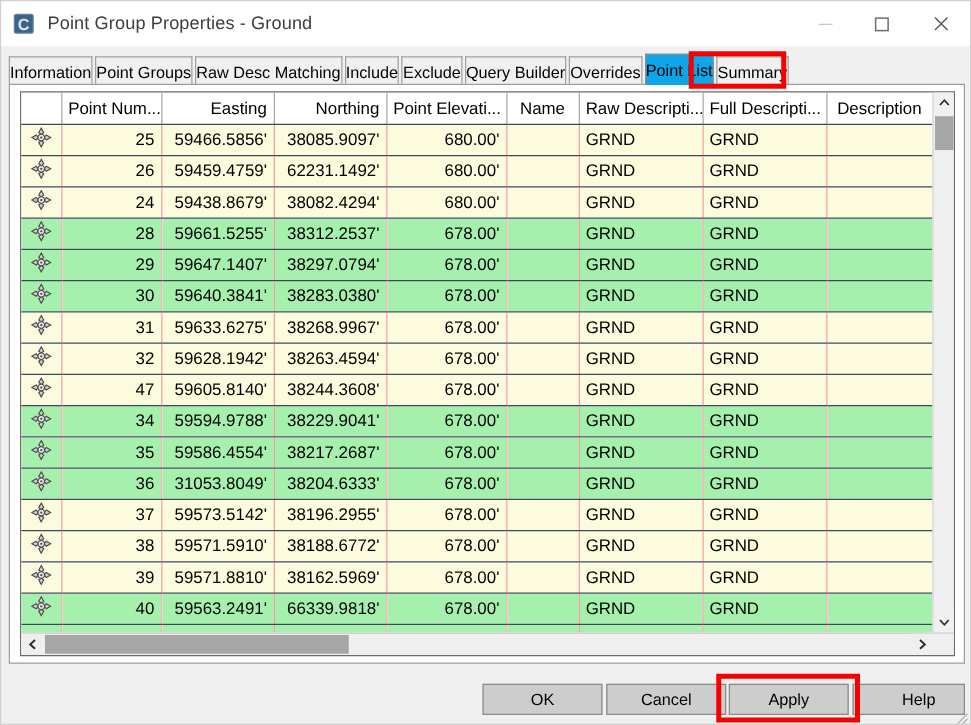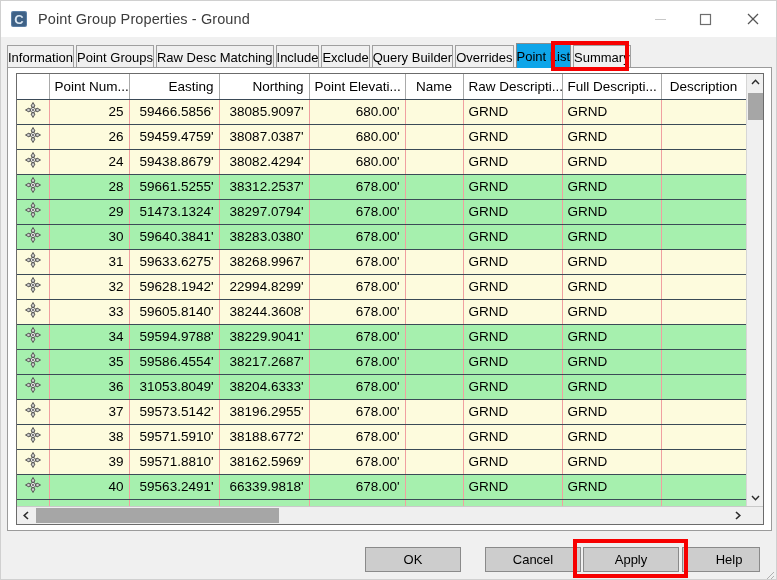--- a/index.html
+++ b/index.html
@@ -211,24 +211,24 @@
     top: 9px;
     height: 25px;
     background: #cdcdcd;
     border: 1px solid #8a8a8a;
     box-sizing: border-box;
     font-size: 13px;
     color: #000;
     display: flex; align-items: center; justify-content: center;
     font-family: "Liberation Sans", sans-serif;
   }
-  #btn-ok     { left: 364px; width: 96px; }
+  #btn-ok     { left: 385px; width: 96px; }
   #btn-cancel { left: 484px; width: 96px; }
   #btn-apply  { left: 582px; width: 96px; }
-  #btn-help   { left: 681px; width: 78px; padding-left: 16px; }
+  #btn-help   { left: 681px; width: 90px; padding-left: 16px; }
 
   
   .annot {
     position: absolute;
     border: 4px solid #f70000;
     box-sizing: border-box;
     pointer-events: none;
     z-index: 50;
   }
   #annot-tab   { left: 550px; top: 40px;  width: 78px; height: 30px; }
@@ -354,21 +354,21 @@
                   <td class="sel"><span class="pt-icon"><svg width="18" height="18" viewBox="0 0 18 18">
                         <path d="M9 1.5 L11 5 L9 6.5 L7 5 Z" fill="#cfcfcf" stroke="#4a4a4a" stroke-width="0.9"></path>
                         <path d="M9 16.5 L7 13 L9 11.5 L11 13 Z" fill="#cfcfcf" stroke="#4a4a4a" stroke-width="0.9"></path>
                         <path d="M1.5 9 L5 7 L6.5 9 L5 11 Z" fill="#cfcfcf" stroke="#4a4a4a" stroke-width="0.9"></path>
                         <path d="M16.5 9 L13 7 L11.5 9 L13 11 Z" fill="#cfcfcf" stroke="#4a4a4a" stroke-width="0.9"></path>
                         <circle cx="9" cy="9" r="2.6" fill="#e8e8e8" stroke="#4a4a4a" stroke-width="0.9"></circle>
                         <circle cx="9" cy="9" r="0.9" fill="#4a4a4a"></circle>
                       </svg></span></td>
                   <td class="rgt">26</td>
                   <td class="rgt">59459.4759'</td>
-                  <td class="rgt">38087.0387'</td>
+                  <td class="rgt">62231.1492'</td>
                   <td class="rgt">680.00'</td>
                   <td class="lft"></td>
                   <td class="lft">GRND</td>
                   <td class="lft">GRND</td>
                   <td class="lft"></td>
                 </tr>
                 <tr class="yellow">
                   <td class="sel"><span class="pt-icon"><svg width="18" height="18" viewBox="0 0 18 18">
                         <path d="M9 1.5 L11 5 L9 6.5 L7 5 Z" fill="#cfcfcf" stroke="#4a4a4a" stroke-width="0.9"></path>
                         <path d="M9 16.5 L7 13 L9 11.5 L11 13 Z" fill="#cfcfcf" stroke="#4a4a4a" stroke-width="0.9"></path>
@@ -407,21 +407,21 @@
                 <tr class="green">
                   <td class="sel"><span class="pt-icon"><svg width="18" height="18" viewBox="0 0 18 18">
                         <path d="M9 1.5 L11 5 L9 6.5 L7 5 Z" fill="#cfcfcf" stroke="#4a4a4a" stroke-width="0.9"></path>
                         <path d="M9 16.5 L7 13 L9 11.5 L11 13 Z" fill="#cfcfcf" stroke="#4a4a4a" stroke-width="0.9"></path>
                         <path d="M1.5 9 L5 7 L6.5 9 L5 11 Z" fill="#cfcfcf" stroke="#4a4a4a" stroke-width="0.9"></path>
                         <path d="M16.5 9 L13 7 L11.5 9 L13 11 Z" fill="#cfcfcf" stroke="#4a4a4a" stroke-width="0.9"></path>
                         <circle cx="9" cy="9" r="2.6" fill="#e8e8e8" stroke="#4a4a4a" stroke-width="0.9"></circle>
                         <circle cx="9" cy="9" r="0.9" fill="#4a4a4a"></circle>
                       </svg></span></td>
                   <td class="rgt">29</td>
-                  <td class="rgt">51473.1324'</td>
+                  <td class="rgt">59647.1407'</td>
                   <td class="rgt">38297.0794'</td>
                   <td class="rgt">678.00'</td>
                   <td class="lft"></td>
                   <td class="lft">GRND</td>
                   <td class="lft">GRND</td>
                   <td class="lft"></td>
                 </tr>
                 <tr class="green">
                   <td class="sel"><span class="pt-icon"><svg width="18" height="18" viewBox="0 0 18 18">
                         <path d="M9 1.5 L11 5 L9 6.5 L7 5 Z" fill="#cfcfcf" stroke="#4a4a4a" stroke-width="0.9"></path>
@@ -462,37 +462,37 @@
                   <td class="sel"><span class="pt-icon"><svg width="18" height="18" viewBox="0 0 18 18">
                         <path d="M9 1.5 L11 5 L9 6.5 L7 5 Z" fill="#cfcfcf" stroke="#4a4a4a" stroke-width="0.9"></path>
                         <path d="M9 16.5 L7 13 L9 11.5 L11 13 Z" fill="#cfcfcf" stroke="#4a4a4a" stroke-width="0.9"></path>
                         <path d="M1.5 9 L5 7 L6.5 9 L5 11 Z" fill="#cfcfcf" stroke="#4a4a4a" stroke-width="0.9"></path>
                         <path d="M16.5 9 L13 7 L11.5 9 L13 11 Z" fill="#cfcfcf" stroke="#4a4a4a" stroke-width="0.9"></path>
                         <circle cx="9" cy="9" r="2.6" fill="#e8e8e8" stroke="#4a4a4a" stroke-width="0.9"></circle>
                         <circle cx="9" cy="9" r="0.9" fill="#4a4a4a"></circle>
                       </svg></span></td>
                   <td class="rgt">32</td>
                   <td class="rgt">59628.1942'</td>
-                  <td class="rgt">22994.8299'</td>
-                  <td class="rgt">678.00'</td>
-                  <td class="lft"></td>
-                  <td class="lft">GRND</td>
-                  <td class="lft">GRND</td>
-                  <td class="lft"></td>
-                </tr>
-                <tr class="yellow">
-                  <td class="sel"><span class="pt-icon"><svg width="18" height="18" viewBox="0 0 18 18">
-                        <path d="M9 1.5 L11 5 L9 6.5 L7 5 Z" fill="#cfcfcf" stroke="#4a4a4a" stroke-width="0.9"></path>
-                        <path d="M9 16.5 L7 13 L9 11.5 L11 13 Z" fill="#cfcfcf" stroke="#4a4a4a" stroke-width="0.9"></path>
-                        <path d="M1.5 9 L5 7 L6.5 9 L5 11 Z" fill="#cfcfcf" stroke="#4a4a4a" stroke-width="0.9"></path>
-                        <path d="M16.5 9 L13 7 L11.5 9 L13 11 Z" fill="#cfcfcf" stroke="#4a4a4a" stroke-width="0.9"></path>
-                        <circle cx="9" cy="9" r="2.6" fill="#e8e8e8" stroke="#4a4a4a" stroke-width="0.9"></circle>
-                        <circle cx="9" cy="9" r="0.9" fill="#4a4a4a"></circle>
-                      </svg></span></td>
-                  <td class="rgt">33</td>
+                  <td class="rgt">38263.4594'</td>
+                  <td class="rgt">678.00'</td>
+                  <td class="lft"></td>
+                  <td class="lft">GRND</td>
+                  <td class="lft">GRND</td>
+                  <td class="lft"></td>
+                </tr>
+                <tr class="yellow">
+                  <td class="sel"><span class="pt-icon"><svg width="18" height="18" viewBox="0 0 18 18">
+                        <path d="M9 1.5 L11 5 L9 6.5 L7 5 Z" fill="#cfcfcf" stroke="#4a4a4a" stroke-width="0.9"></path>
+                        <path d="M9 16.5 L7 13 L9 11.5 L11 13 Z" fill="#cfcfcf" stroke="#4a4a4a" stroke-width="0.9"></path>
+                        <path d="M1.5 9 L5 7 L6.5 9 L5 11 Z" fill="#cfcfcf" stroke="#4a4a4a" stroke-width="0.9"></path>
+                        <path d="M16.5 9 L13 7 L11.5 9 L13 11 Z" fill="#cfcfcf" stroke="#4a4a4a" stroke-width="0.9"></path>
+                        <circle cx="9" cy="9" r="2.6" fill="#e8e8e8" stroke="#4a4a4a" stroke-width="0.9"></circle>
+                        <circle cx="9" cy="9" r="0.9" fill="#4a4a4a"></circle>
+                      </svg></span></td>
+                  <td class="rgt">47</td>
                   <td class="rgt">59605.8140'</td>
                   <td class="rgt">38244.3608'</td>
                   <td class="rgt">678.00'</td>
                   <td class="lft"></td>
                   <td class="lft">GRND</td>
                   <td class="lft">GRND</td>
                   <td class="lft"></td>
                 </tr>
                 <tr class="green">
                   <td class="sel"><span class="pt-icon"><svg width="18" height="18" viewBox="0 0 18 18">

